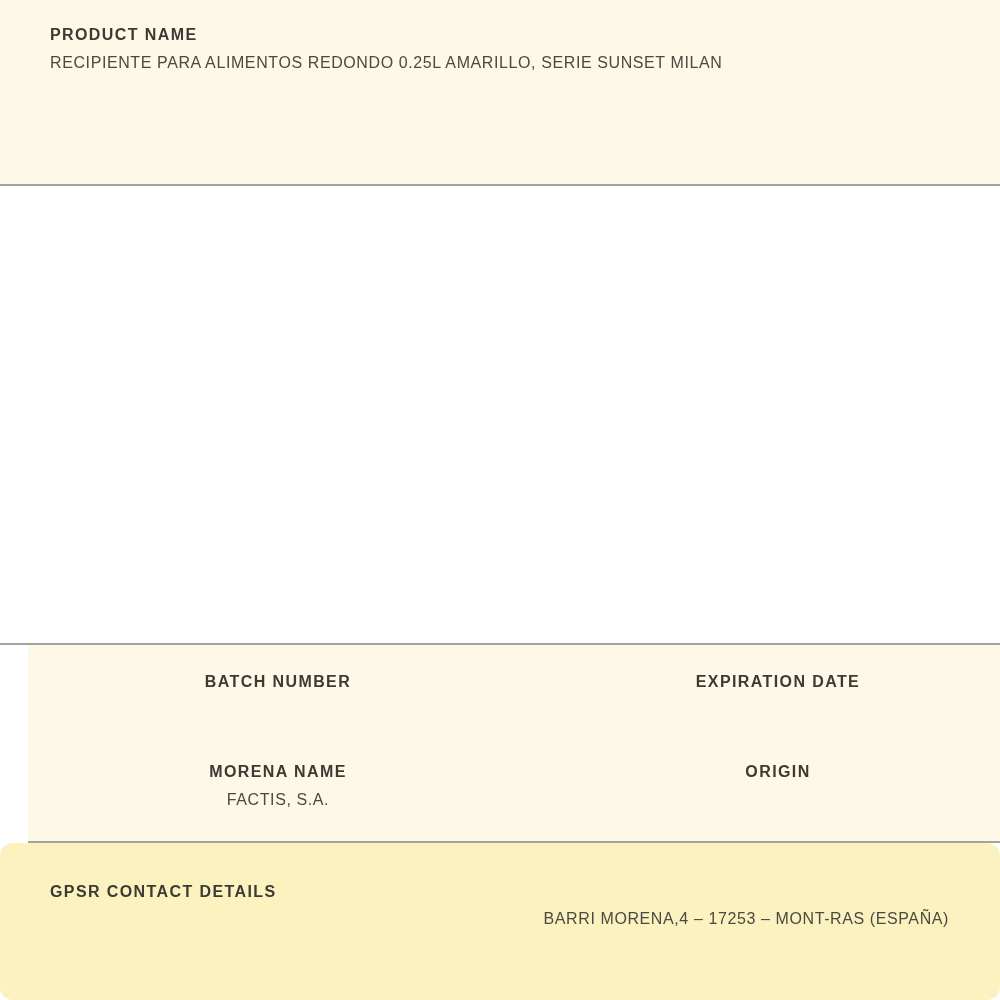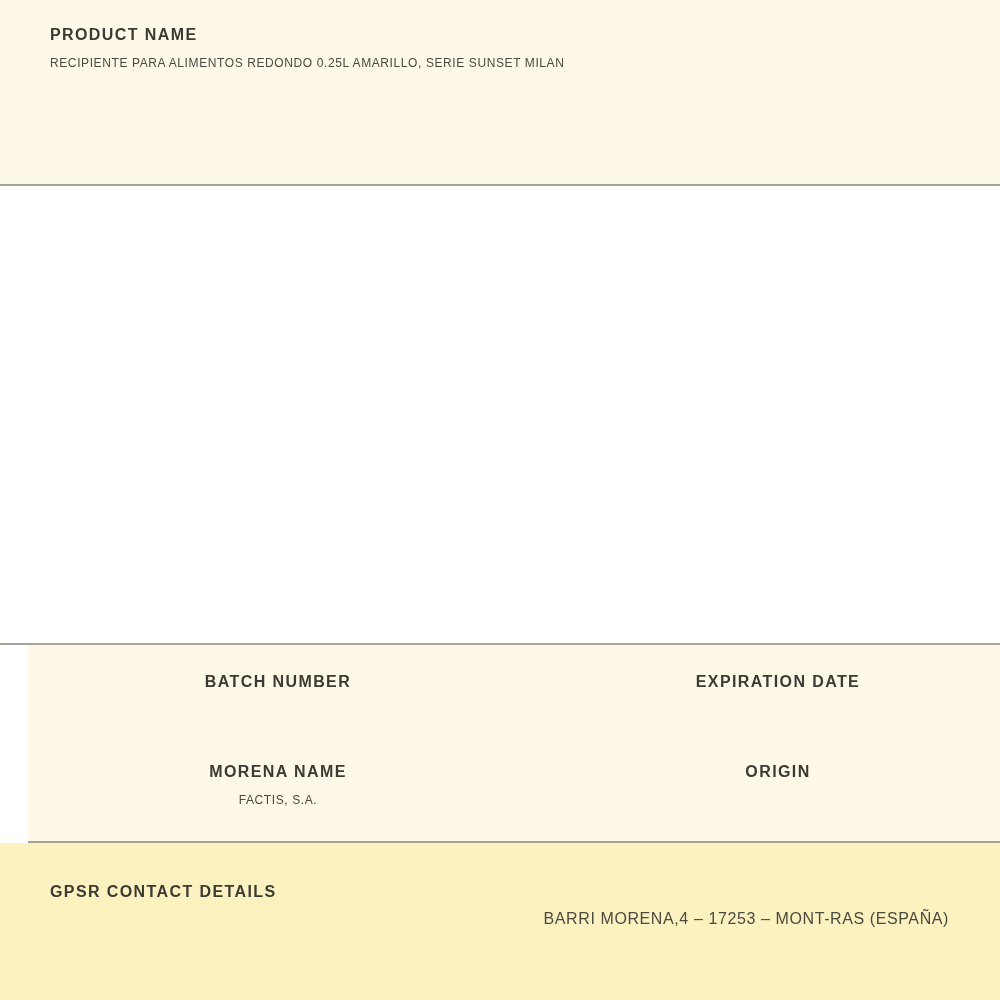--- a/index.html
+++ b/index.html
@@ -35,21 +35,21 @@
     padding: 26px 50px 0 50px;
   }
   .field-label {
     font-size: 16px;
     font-weight: bold;
     letter-spacing: 1.4px;
     color: var(--label_text);
     line-height: 17px;
   }
   .field-value {
-    font-size: 12px;
+    font-size: 16px;
     font-weight: normal;
     letter-spacing: 0.6px;
     color: var(--value_text);
     line-height: 18px;
     margin-top: 11px;
     min-height: 18px;
   }
   .product-info .field + .field { margin-top: 46px; }
 
   
@@ -73,20 +73,21 @@
   .details-cell {
     width: 50%;
     text-align: center;
   }
 
   
   .contact {
     flex: 1;
     background: var(--yellow);
     padding: 40px 51px 0 50px;
+    border-radius: 13px;
   }
   .contact-address {
     margin-top: 10px;
     text-align: right;
     font-size: 16px;
     letter-spacing: 0.6px;
     color: var(--value_text);
     line-height: 18px;
   }
 </style>

